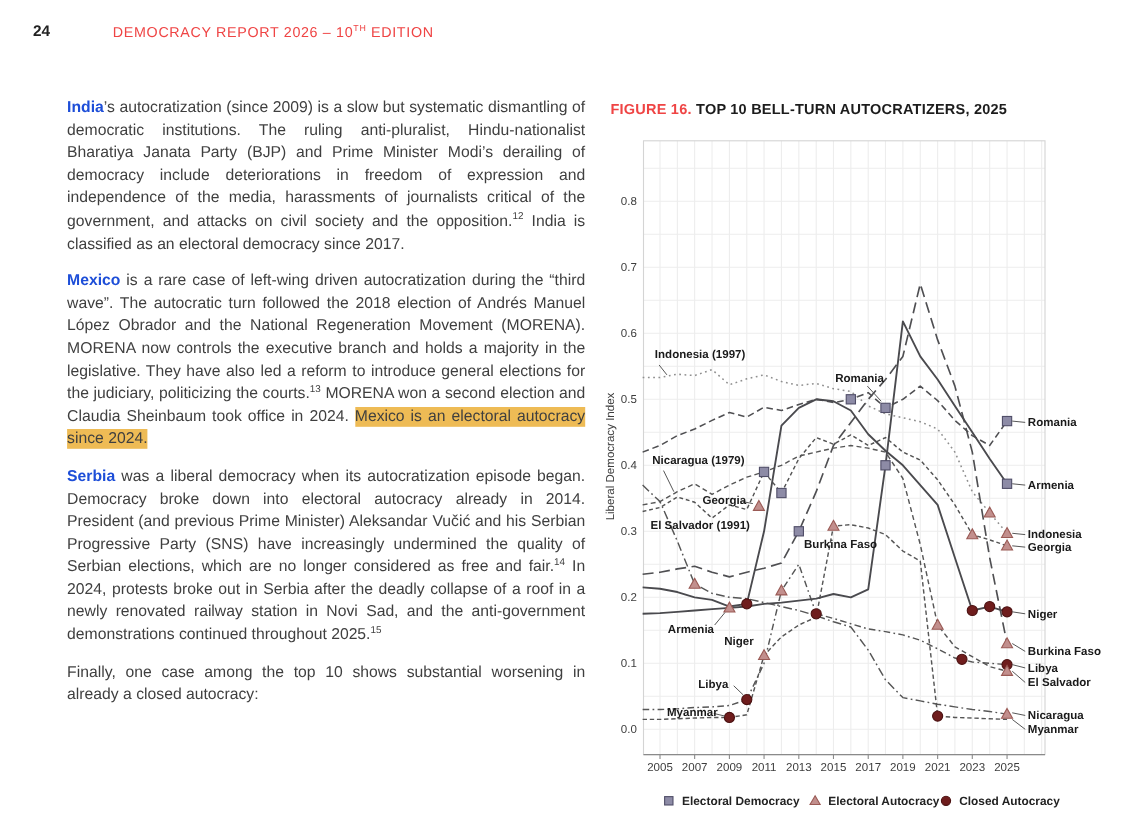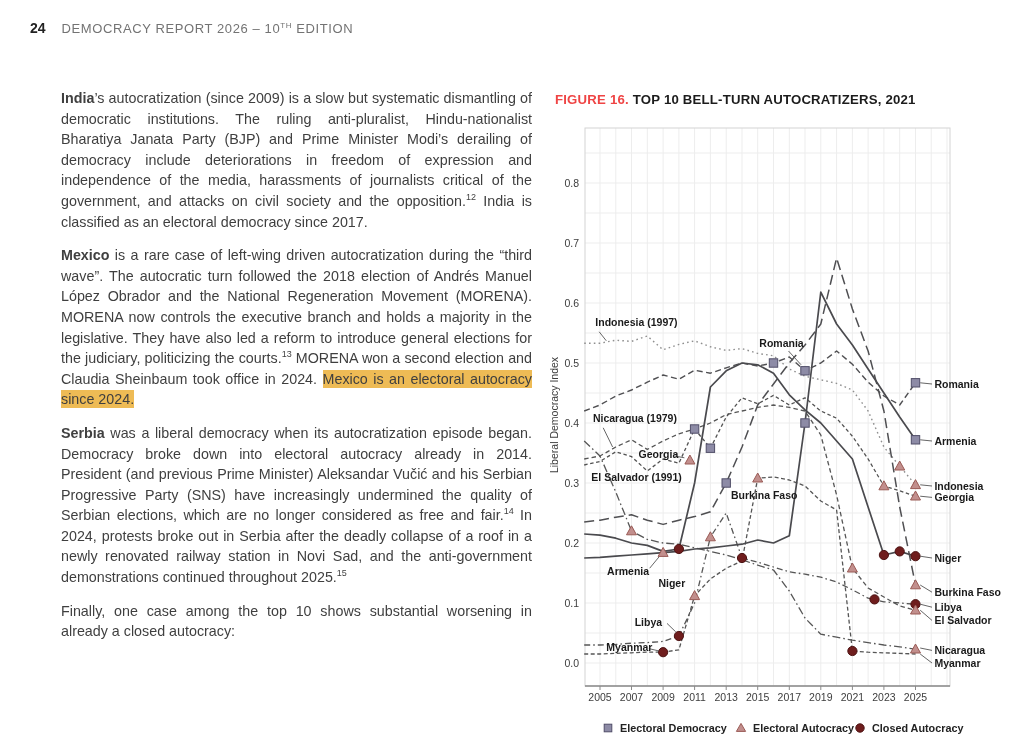--- a/index.html
+++ b/index.html
@@ -1,24 +1,24 @@
 <!DOCTYPE html>
 <html><head>
 <meta charset="utf-8">
 <style>
   html,body{margin:0;padding:0;background:#ffffff;}
   #page{position:relative;width:1024px;height:753px;background:#ffffff;overflow:hidden;
         font-family:"Liberation Sans", sans-serif;}
-  .hdr{position:absolute;left:30px;top:20px;display:flex;align-items:baseline;gap:16px;}
+  .hdr{position:absolute;left:30px;top:20px;display:flex;align-items:baseline;gap:57px;}
   .hdr .num{font-weight:bold;font-size:14px;color:#222;}
-  .hdr .ttl{font-size:13px;color:#737373;letter-spacing:0.6px;}
+  .hdr .ttl{font-size:13px;color:#ef4444;letter-spacing:0.6px;}
   .hdr .ttl .sup{font-size:8px;vertical-align:super;}
   .article{position:absolute;left:61px;top:88px;width:471px;}
   .article p{margin:0 0 13px 0;text-align:justify;font-size:14.3px;line-height:20.6px;color:#3f3f3f;}
-  .article .b{font-weight:bold;color:#404040;}
+  .article .b{font-weight:bold;color:#1d4ed8;}
   .article .sup{font-size:9px;vertical-align:super;line-height:0;}
   .article .hl{background:#eebb55;padding:1px 0;}
   .figttl{position:absolute;left:555px;top:92px;font-size:13.2px;font-weight:bold;color:#1c1c1c;letter-spacing:0.2px;}
   .figttl .lab{color:#ef4444;margin-right:4px;}
   #chart{position:absolute;left:545px;top:115px;width:479px;height:638px;}
   svg text{font-family:"Liberation Sans", sans-serif;}
 </style>
 </head>
 <body>
 
@@ -29,21 +29,21 @@
   </div>
 
   <div class="article">
       <p><span class="b">India</span><span>’s autocratization (since 2009) is a slow but systematic dismantling of democratic institutions. The ruling anti-pluralist, Hindu-nationalist Bharatiya Janata Party (BJP) and Prime Minister Modi’s derailing of democracy include deteriorations in freedom of expression and independence of the media, harassments of journalists critical of the government, and attacks on civil society and the opposition.</span><span class="sup">12</span><span> India is classified as an electoral democracy since 2017.</span></p>
       <p><span class="b">Mexico</span><span> is a rare case of left-wing driven autocratization during the “third wave”. The autocratic turn followed the 2018 election of Andrés Manuel López Obrador and the National Regeneration Movement (MORENA). MORENA now controls the executive branch and holds a majority in the legislative. They have also led a reform to introduce general elections for the judiciary, politicizing the courts.</span><span class="sup">13</span><span> MORENA won a second election and Claudia Sheinbaum took office in 2024. </span><span class="hl">Mexico is an electoral autocracy since 2024.</span></p>
       <p><span class="b">Serbia</span><span> was a liberal democracy when its autocratization episode began. Democracy broke down into electoral autocracy already in 2014. President (and previous Prime Minister) Aleksandar Vučić and his Serbian Progressive Party (SNS) have increasingly undermined the quality of Serbian elections, which are no longer considered as free and fair.</span><span class="sup">14</span><span> In 2024, protests broke out in Serbia after the deadly collapse of a roof in a newly renovated railway station in Novi Sad, and the anti-government demonstrations continued throughout 2025.</span><span class="sup">15</span></p>
       <p><span>Finally, one case among the top 10 shows substantial worsening in already a closed autocracy:</span></p>
     </div>
 
   <div class="figttl">
-    <span class="lab">FIGURE 16.</span><span>TOP 10 BELL-TURN AUTOCRATIZERS, 2021</span>
+    <span class="lab">FIGURE 16.</span><span>TOP 10 BELL-TURN AUTOCRATIZERS, 2025</span>
   </div>
 
   <div id="chart"><svg width="479" height="638" viewBox="0 0 479 638">
         <g>
           <line x1="40" x2="405" y1="548.0" y2="548.0" stroke="#ededed" stroke-width="1"></line>
           <line x1="40" x2="405" y1="518.0" y2="518.0" stroke="#ededed" stroke-width="1"></line>
           <line x1="40" x2="405" y1="488.0" y2="488.0" stroke="#ededed" stroke-width="1"></line>
           <line x1="40" x2="405" y1="458.0" y2="458.0" stroke="#ededed" stroke-width="1"></line>
           <line x1="40" x2="405" y1="428.0" y2="428.0" stroke="#ededed" stroke-width="1"></line>
           <line x1="40" x2="405" y1="398.0" y2="398.0" stroke="#ededed" stroke-width="1"></line>

